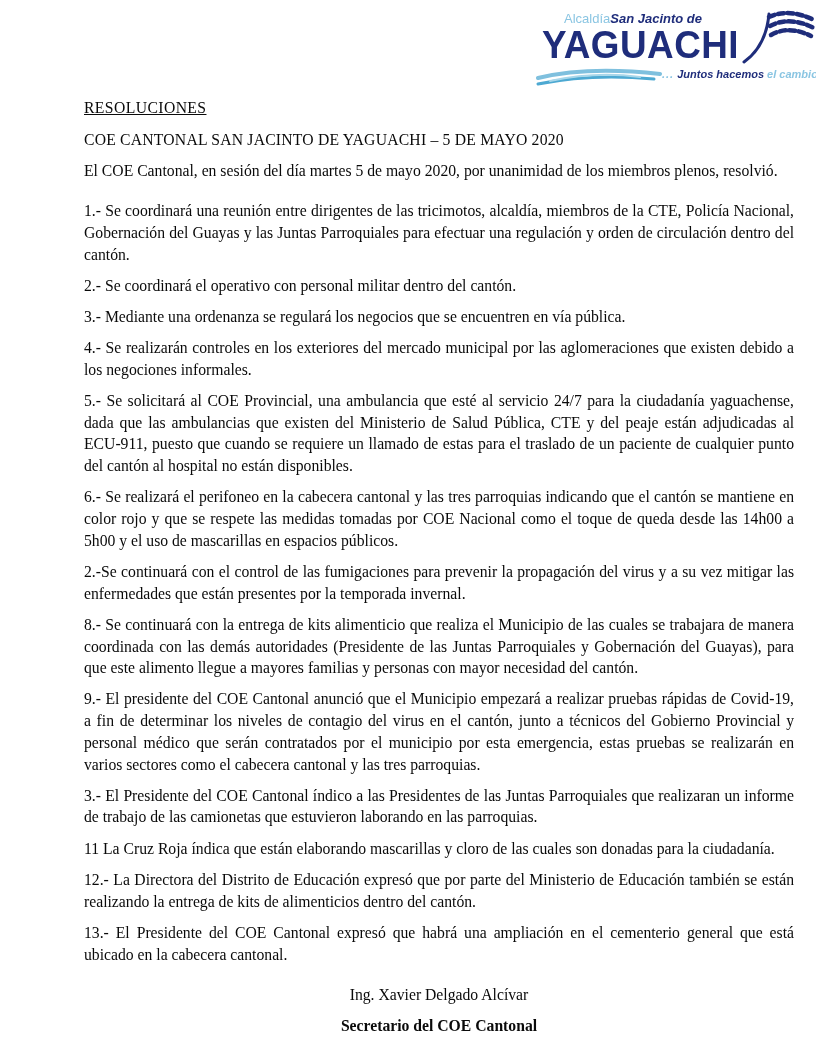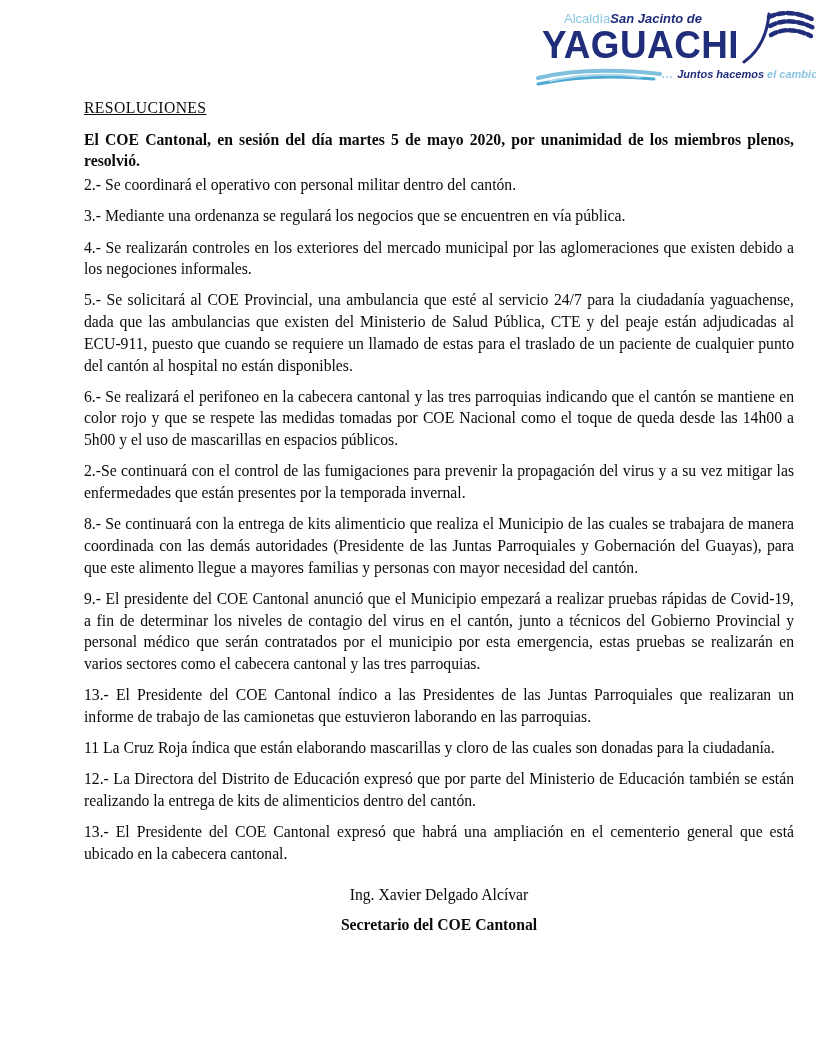--- a/index.html
+++ b/index.html
@@ -89,22 +89,22 @@
     font-size: 15.7px;
     font-weight: 400;
     text-decoration: underline;
     letter-spacing: 0.4px;
   }
   .doc-subheading {
     margin: 0 0 10px 0;
     letter-spacing: 0.2px;
   }
   .doc-intro {
-    margin: 0 0 2px 0;
-    font-weight: bold;
+    margin: 0 0 18px 0;
+    font-weight: normal;
     text-align: justify;
   }
   .doc p.res {
     margin: 0 0 9.5px 0;
     text-align: justify;
   }
   .signature {
     margin-top: 19px;
     text-align: center;
   }
@@ -138,31 +138,33 @@
       <span class="logo-tagline">
         <span class="tag-dots">...</span>
         <span class="tag-bold">Juntos hacemos</span>
         <span class="tag-light">el cambio</span>
       </span>
     </div>
   </div>
 
   <div class="doc">
     <h1 class="doc-heading">RESOLUCIONES</h1>
+    <p class="doc-subheading">COE CANTONAL SAN JACINTO DE YAGUACHI – 5 DE MAYO 2020</p>
     <p class="doc-intro">El COE Cantonal, en sesión del día martes 5 de mayo 2020, por unanimidad de los miembros plenos, resolvió.</p>
 
+    <p class="res">1.- Se coordinará una reunión entre dirigentes de las tricimotos, alcaldía, miembros de la CTE, Policía Nacional, Gobernación del Guayas y las Juntas Parroquiales para efectuar una regulación y orden de circulación dentro del cantón.</p>
     <p class="res">2.- Se coordinará el operativo con personal militar dentro del cantón.</p>
     <p class="res">3.- Mediante una ordenanza se regulará los negocios que se encuentren en vía pública.</p>
     <p class="res">4.- Se realizarán controles en los exteriores del mercado municipal por las aglomeraciones que existen debido a los negociones informales.</p>
     <p class="res">5.- Se solicitará al COE Provincial, una ambulancia que esté al servicio 24/7 para la ciudadanía yaguachense, dada que las ambulancias que existen del Ministerio de Salud Pública, CTE y del peaje están adjudicadas al ECU-911, puesto que cuando se requiere un llamado de estas para el traslado de un paciente de cualquier punto del cantón al hospital no están disponibles.</p>
     <p class="res">6.- Se realizará el perifoneo en la cabecera cantonal y las tres parroquias indicando que el cantón se mantiene en color rojo y que se respete las medidas tomadas por COE Nacional como el toque de queda desde las 14h00 a 5h00 y el uso de mascarillas en espacios públicos.</p>
     <p class="res">2.-Se continuará con el control de las fumigaciones para prevenir la propagación del virus y a su vez mitigar las enfermedades que están presentes por la temporada invernal.</p>
     <p class="res">8.- Se continuará con la entrega de kits alimenticio que realiza el Municipio de las cuales se trabajara de manera coordinada con las demás autoridades (Presidente de las Juntas Parroquiales y Gobernación del Guayas), para que este alimento llegue a mayores familias y personas con mayor necesidad del cantón.</p>
     <p class="res">9.- El presidente del COE Cantonal anunció que el Municipio empezará a realizar pruebas rápidas de Covid-19, a fin de determinar los niveles de contagio del virus en el cantón, junto a técnicos del Gobierno Provincial y personal médico que serán contratados por el municipio por esta emergencia, estas pruebas se realizarán en varios sectores como el cabecera cantonal y las tres parroquias.</p>
-    <p class="res">13.- El Presidente del COE Cantonal índico a las Presidentes de las Juntas Parroquiales que realizaran un informe de trabajo de las camionetas que estuvieron laborando en las parroquias.</p>
+    <p class="res">3.- El Presidente del COE Cantonal índico a las Presidentes de las Juntas Parroquiales que realizaran un informe de trabajo de las camionetas que estuvieron laborando en las parroquias.</p>
     <p class="res">11 La Cruz Roja índica que están elaborando mascarillas y cloro de las cuales son donadas para la ciudadanía.</p>
     <p class="res">12.- La Directora del Distrito de Educación expresó que por parte del Ministerio de Educación también se están realizando la entrega de kits de alimenticios dentro del cantón.</p>
     <p class="res">13.- El Presidente del COE Cantonal expresó que habrá una ampliación en el cementerio general que está ubicado en la cabecera cantonal.</p>
 
     <div class="signature">
       <p class="sig-name">Ing. Xavier Delgado Alcívar</p>
       <p class="sig-title">Secretario del COE Cantonal</p>
     </div>
   </div>
 

